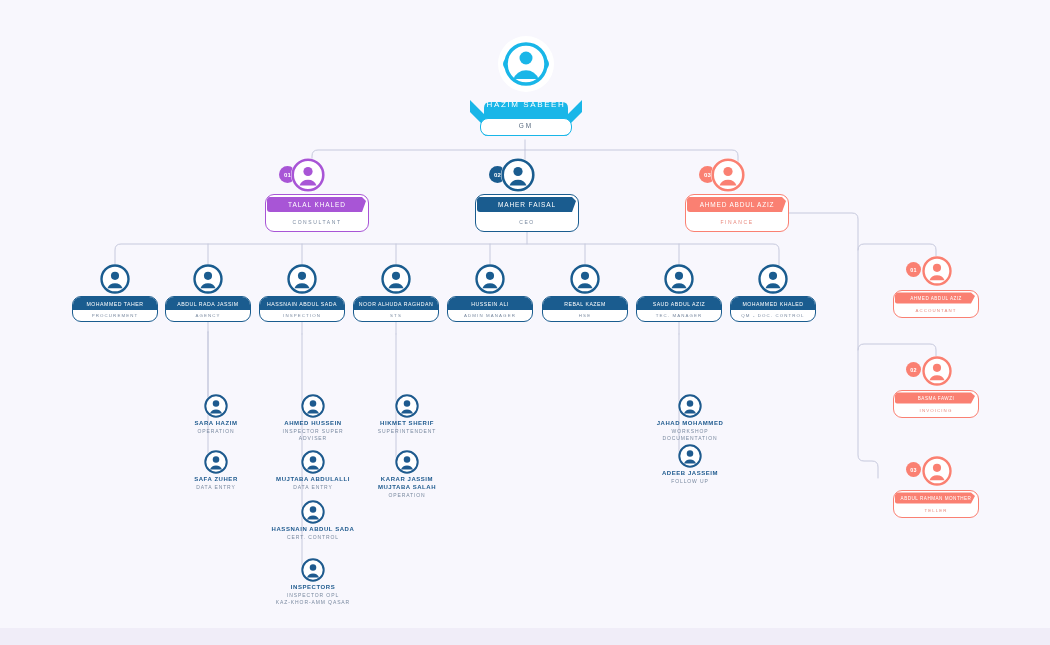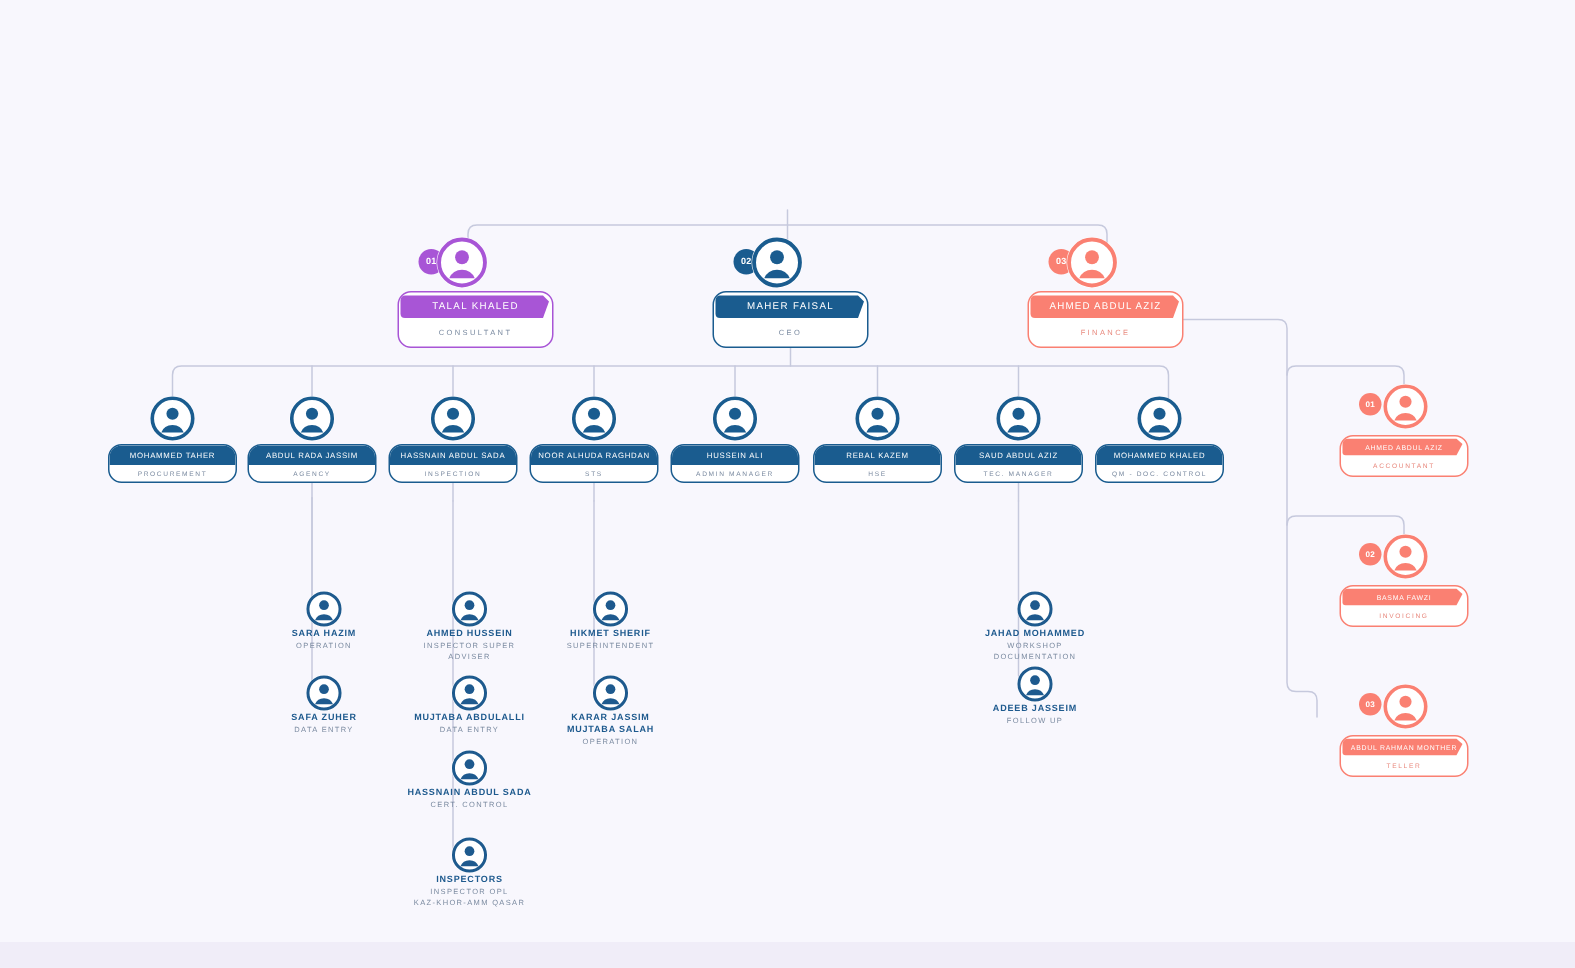--- a/index.html
+++ b/index.html
@@ -185,20 +185,41 @@
       <path d="M679,322 L679,334"></path>
       <path d="M679,334 L679,400 Q679,406 685,406 L689,406"></path>
       <path d="M679,406 L679,450 Q679,456 685,456 L689,456"></path>
 
       <path d="M789,213 L852,213 Q858,213 858,219 L858,455 Q858,461 864,461 L872,461 Q878,461 878,467 L878,478"></path>
       <path d="M858,250 Q858,244 864,244 L930,244 Q936,244 936,250 L936,262"></path>
       <path d="M858,350 Q858,344 864,344 L930,344 Q936,344 936,350 L936,360"></path>
     </g>
   </svg>
 
+  <div class="node" style="left:470px; top:36px; width:112px; height:100px;">
+    <div class="avatar" style="left:28px; top:0; width:56px; height:56px;">
+      <svg width="56" height="56" viewBox="0 0 56 56">
+        <circle cx="11" cy="28" r="6" fill="#19b6e8"></circle>
+        <circle cx="45" cy="28" r="6" fill="#19b6e8"></circle>
+        <rect x="10" y="26" width="36" height="4" fill="#19b6e8"></rect>
+        <circle cx="28" cy="28" r="20" fill="#ffffff" stroke="#19b6e8" stroke-width="3.5"></circle>
+        <circle cx="28" cy="22" r="6.5" fill="#19b6e8"></circle>
+        <path d="M15.5,43 a13,12 0 0 1 25,0 z" fill="#19b6e8"></path>
+      </svg>
+    </div>
+
+    <div class="ribbon" style="left:0; top:58px; width:112px; height:44px;">
+      <svg width="112" height="44" viewBox="0 0 112 44" style="position:absolute;left:0;top:0;">
+        <path d="M0,6 L14,20 L14,14 Q14,8 20,8 L92,8 Q98,8 98,14 L98,20 L112,6 L112,18 L100,30 L100,36 Q100,42 94,42 L18,42 Q12,42 12,36 L12,30 L0,18 Z" fill="#19b6e8"></path>
+        <rect x="14" y="9" width="84" height="13" rx="6" fill="#ffffff" opacity="0"></rect>
+      </svg>
+      <div class="rib-name">HAZIM SABEEH</div>
+      <div class="rib-role">GM</div>
+    </div>
+  </div>
 
   <div class="node" style="left:265px; top:158px; width:104px; height:74px;">
     <div class="badge" style="left:14px; top:8px; width:17px; height:17px; background:#a855d6; font-size:6px;">
       <span>01</span>
     </div>
     <div class="avatar" style="left:26px; top:0; width:34px; height:34px;">
       <svg width="34" height="34" viewBox="0 0 34 34">
         <circle cx="17" cy="17" r="15.3" fill="#ffffff" stroke="#a855d6" stroke-width="2.6"></circle>
         <circle cx="17" cy="13.5" r="4.6" fill="#a855d6"></circle>
         <path d="M8.5,27.5 a9,8.5 0 0 1 17,0 z" fill="#a855d6"></path>

